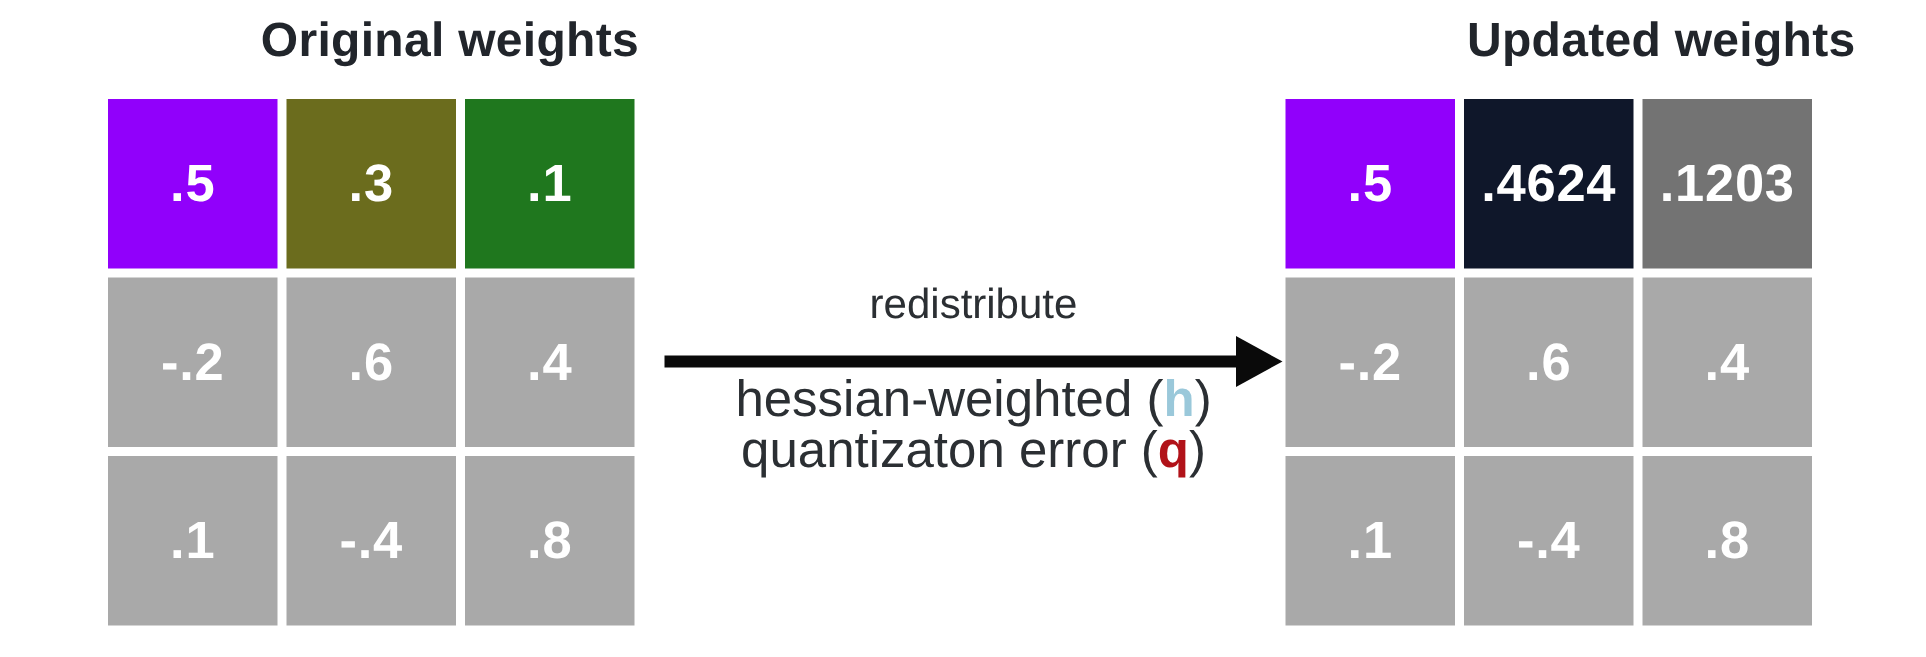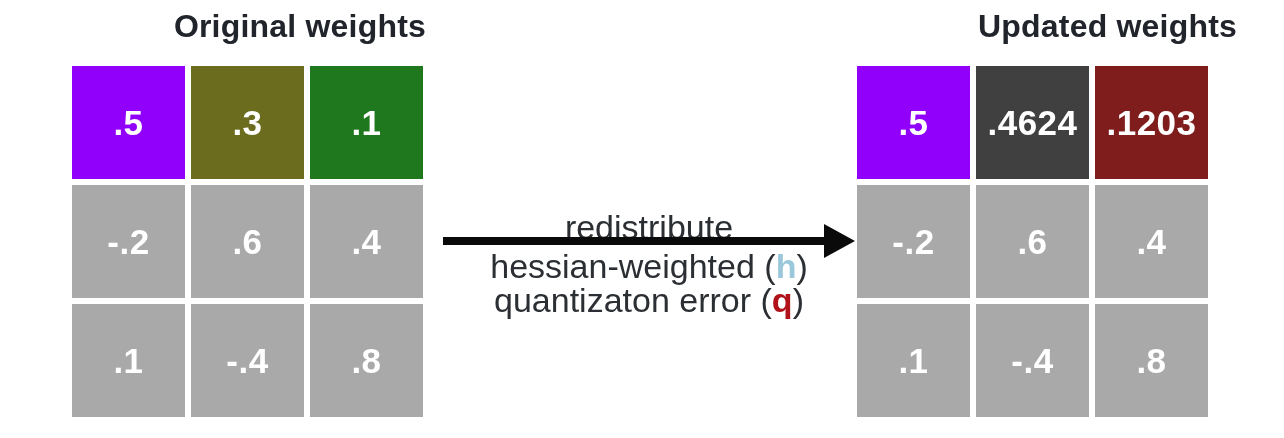--- a/index.html
+++ b/index.html
@@ -32,22 +32,22 @@
     display:flex; align-items:center; justify-content:center;
     color:#ffffff;
     font-size:35px; font-weight:700;
     letter-spacing:0.5px;
   }
   .mid {
     position:absolute; left:443px; top:0; width:412px;
     text-align:center; color:#2b2f33;
   }
   .redistribute {
-    position:absolute; top:208px; width:100%;
-    font-size:34px; line-height:38px;
+    position:absolute; top:184px; width:100%;
+    font-size:28px; line-height:38px;
   }
   .arrow {
     position:absolute; top:224px; left:0;
     width:412px; height:34px;
   }
   .arrow-shaft {
     position:absolute; left:0; top:13px;
     width:388px; height:8px; background:#0a0a0a;
   }
   .arrow-head {
@@ -89,21 +89,21 @@
   <div class="arrow">
     <div class="arrow-shaft"></div>
     <div class="arrow-head"></div>
   </div>
   <div class="annot annot-line1"><span>hessian-weighted (</span><span class="var" style="color: rgb(154, 200, 218);">h</span><span>)</span></div>
   <div class="annot annot-line2"><span>quantizaton error (</span><span class="var" style="color: rgb(177, 18, 25);">q</span><span>)</span></div>
 </div>
 
 <div class="matrix matrix-right">
   <div class="cell" style="background-color: rgb(145, 0, 251);">.5</div>
-  <div class="cell" style="background-color: #404040;">.4624</div>
-  <div class="cell" style="background-color: #7f1d1d;">.1203</div>
+  <div class="cell" style="background-color: #0f172a;">.4624</div>
+  <div class="cell" style="background-color: #737373;">.1203</div>
   <div class="cell" style="background-color: rgb(169, 169, 169);">-.2</div>
   <div class="cell" style="background-color: rgb(169, 169, 169);">.6</div>
   <div class="cell" style="background-color: rgb(169, 169, 169);">.4</div>
   <div class="cell" style="background-color: rgb(169, 169, 169);">.1</div>
   <div class="cell" style="background-color: rgb(169, 169, 169);">-.4</div>
   <div class="cell" style="background-color: rgb(169, 169, 169);">.8</div>
 </div>
 
 </body></html>

